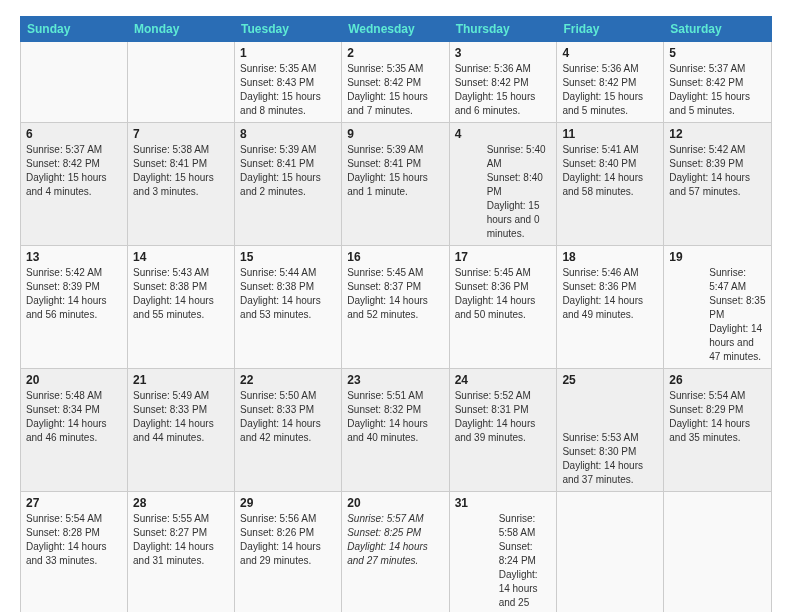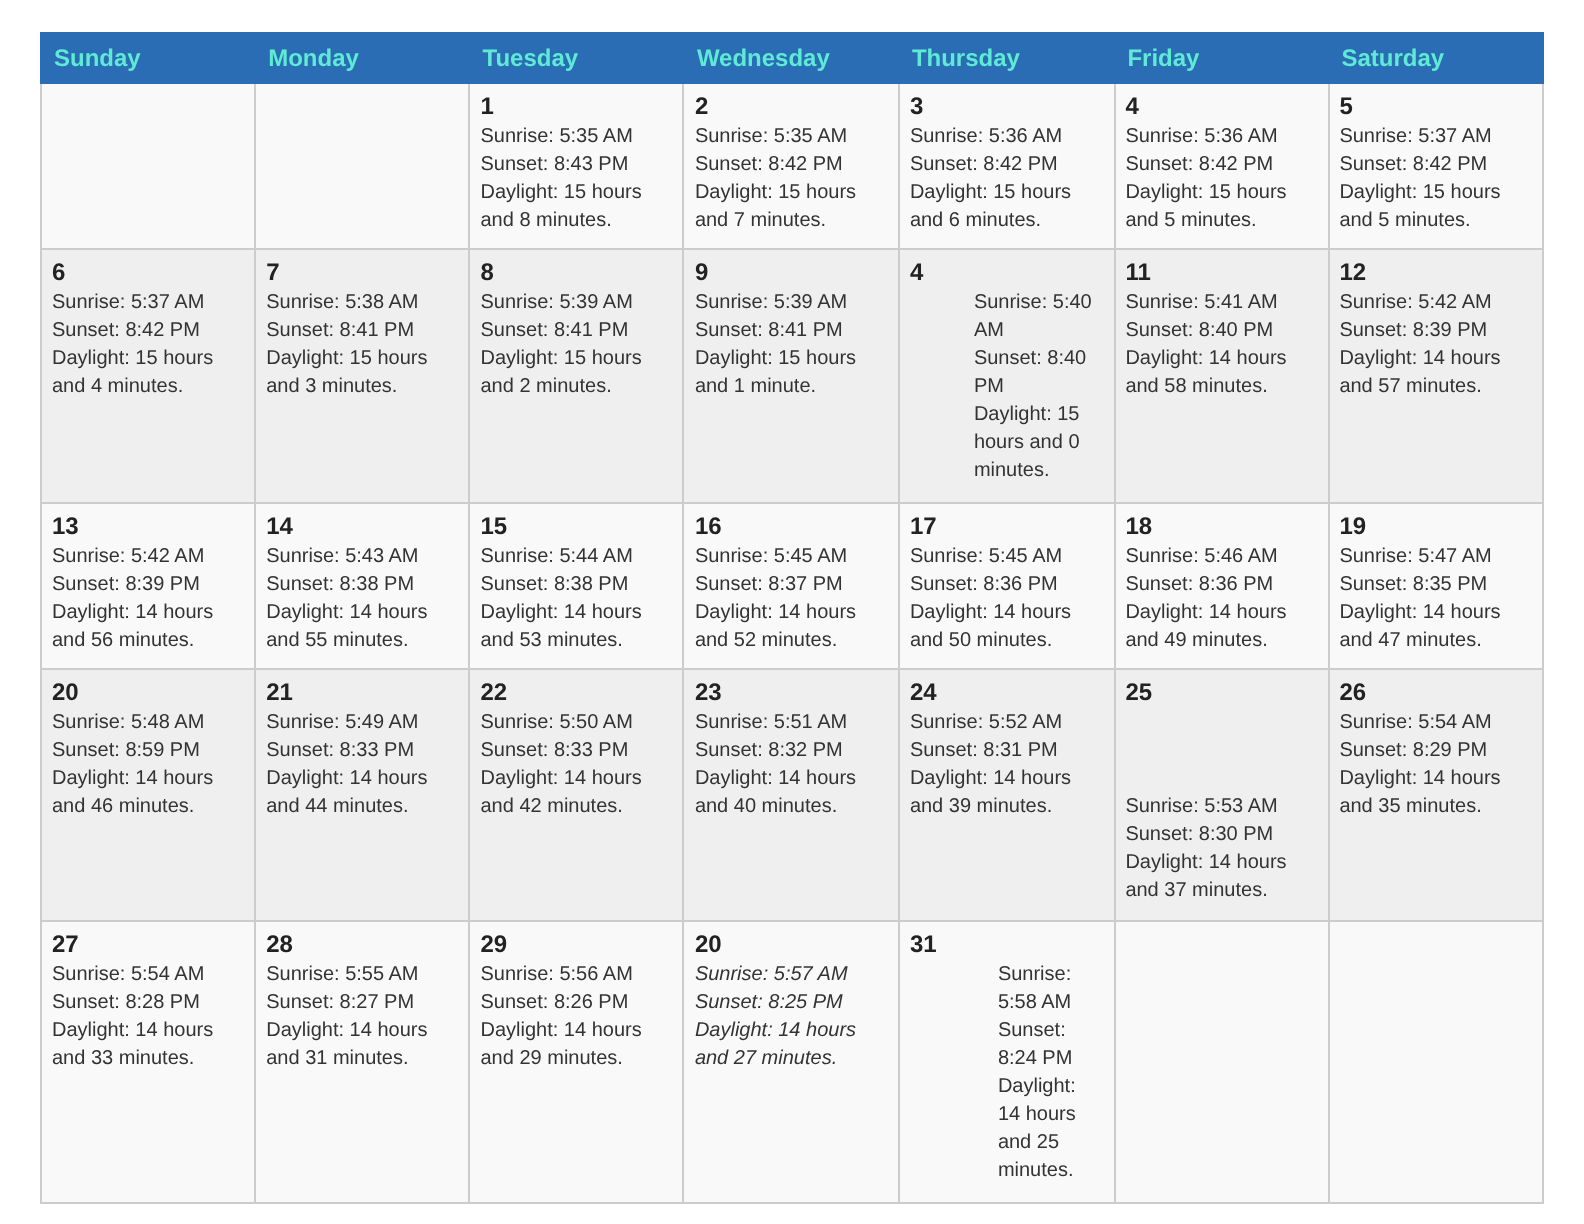--- a/index.html
+++ b/index.html
@@ -233,30 +233,30 @@
 Daylight: 14 hours and 50 minutes.</div>
           </td>
           <td>
             <span class="day-num">18</span>
             <div class="day-info" style="white-space: pre-line;">Sunrise: 5:46 AM
 Sunset: 8:36 PM
 Daylight: 14 hours and 49 minutes.</div>
           </td>
           <td>
             <span class="day-num">19</span>
-            <div class="day-info" style="white-space: pre-line;">Sunrise: 5:47 AM
+            <div class="day-info" style="white-space: pre-line; margin-left: 40px;">Sunrise: 5:47 AM
 Sunset: 8:35 PM
 Daylight: 14 hours and 47 minutes.</div>
           </td>
         </tr>
         <tr>
           <td>
             <span class="day-num">20</span>
             <div class="day-info" style="white-space: pre-line;">Sunrise: 5:48 AM
-Sunset: 8:59 PM
+Sunset: 8:34 PM
 Daylight: 14 hours and 46 minutes.</div>
           </td>
           <td>
             <span class="day-num">21</span>
             <div class="day-info" style="white-space: pre-line;">Sunrise: 5:49 AM
 Sunset: 8:33 PM
 Daylight: 14 hours and 44 minutes.</div>
           </td>
           <td>
             <span class="day-num">22</span>

